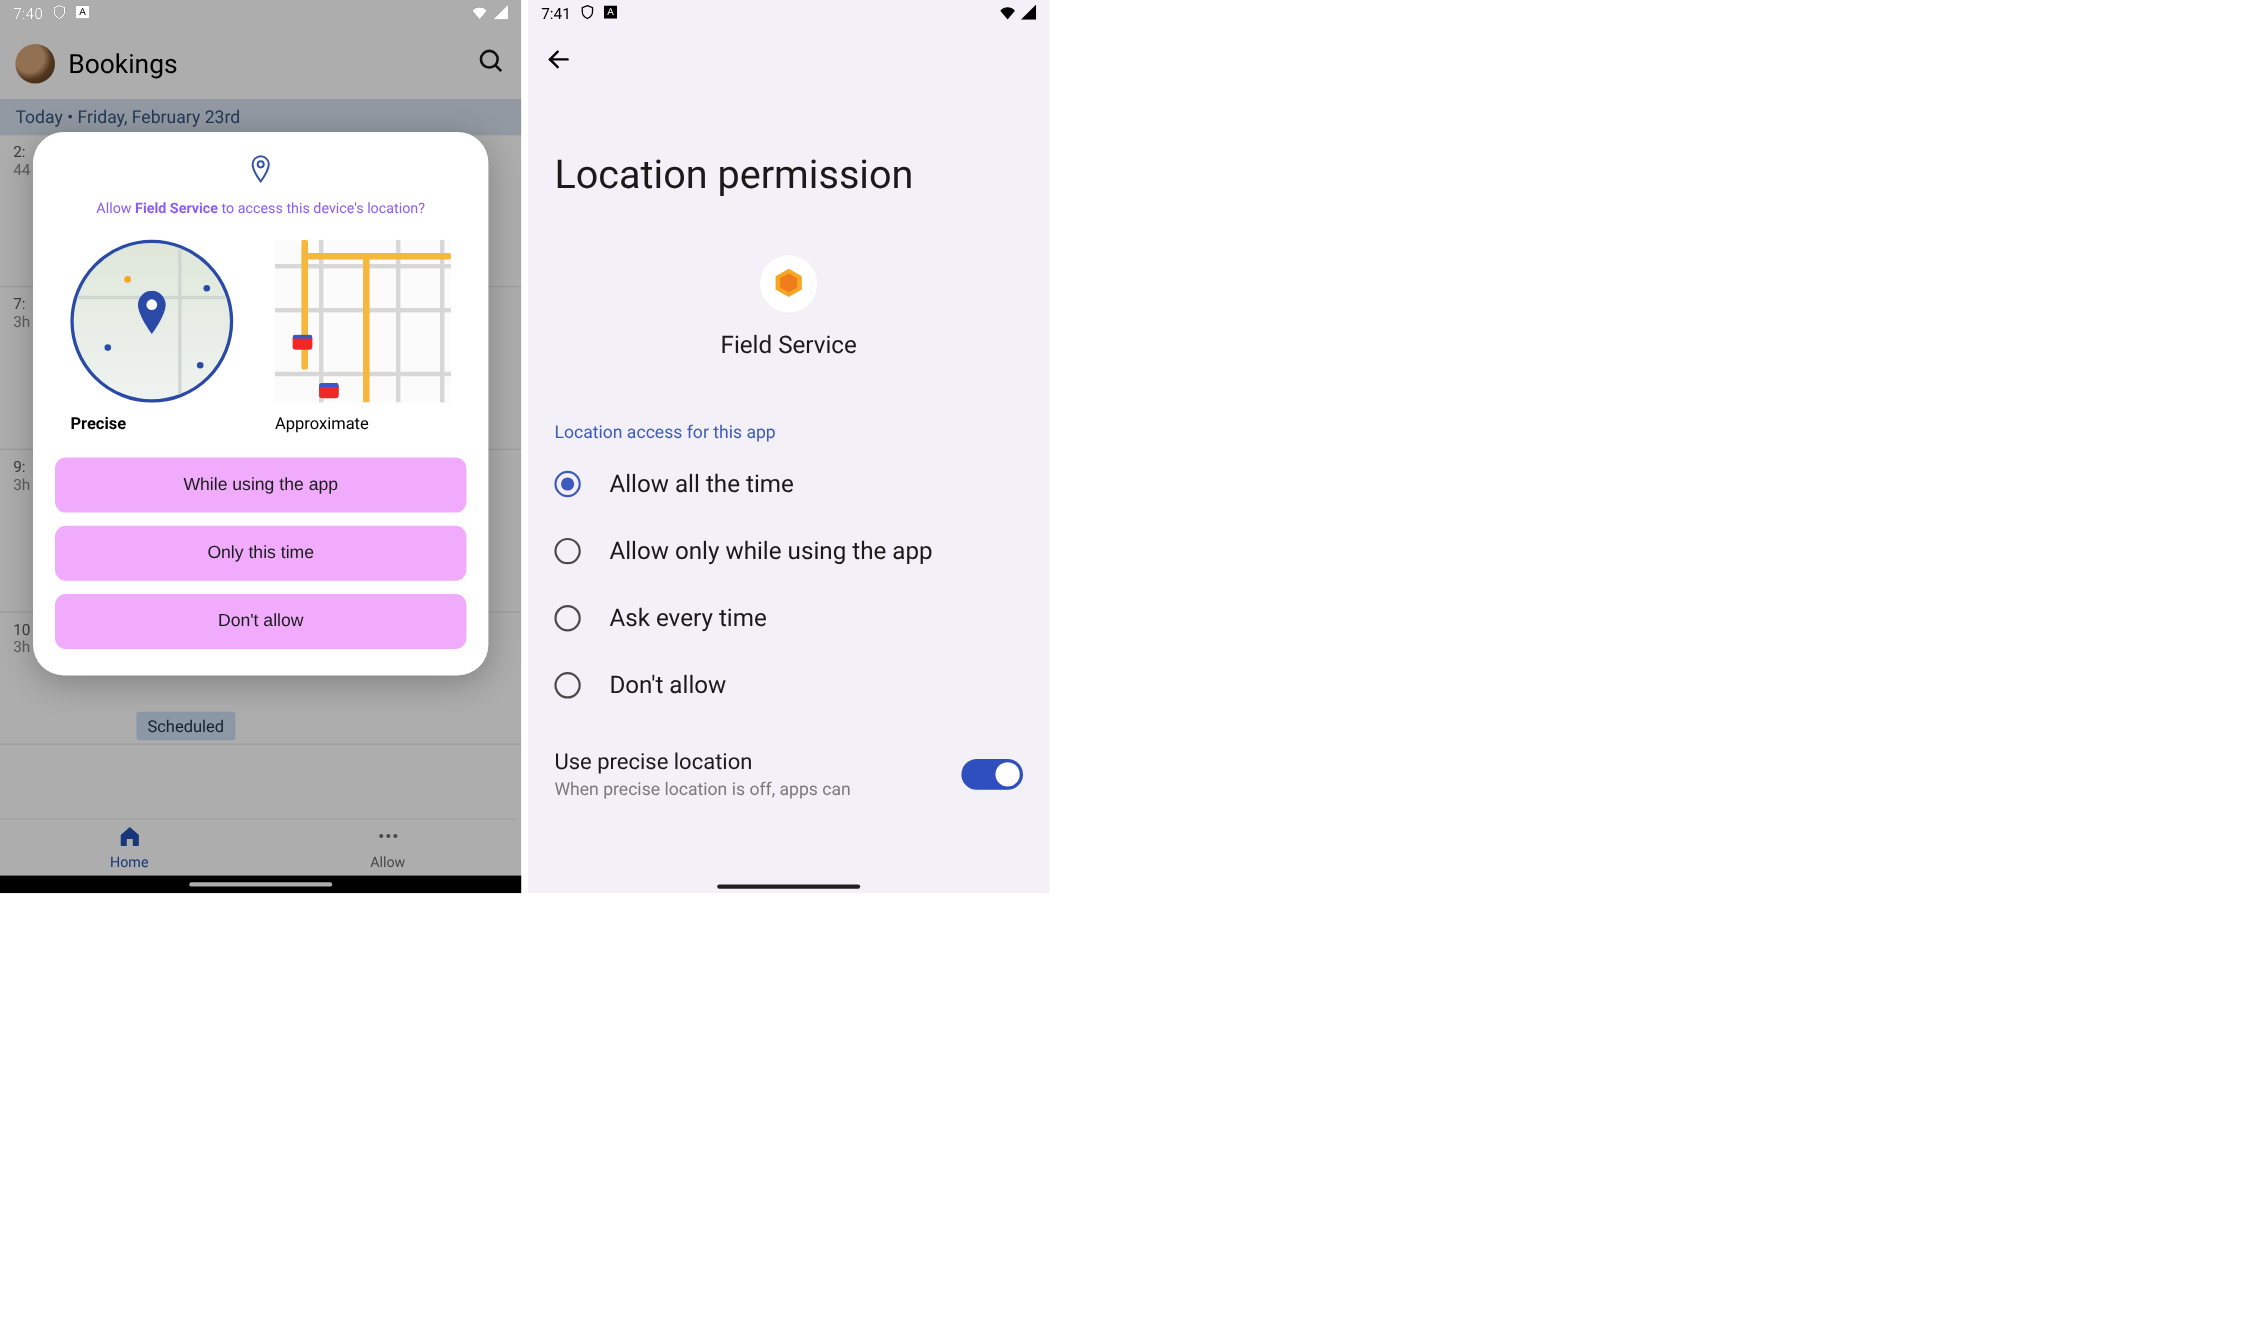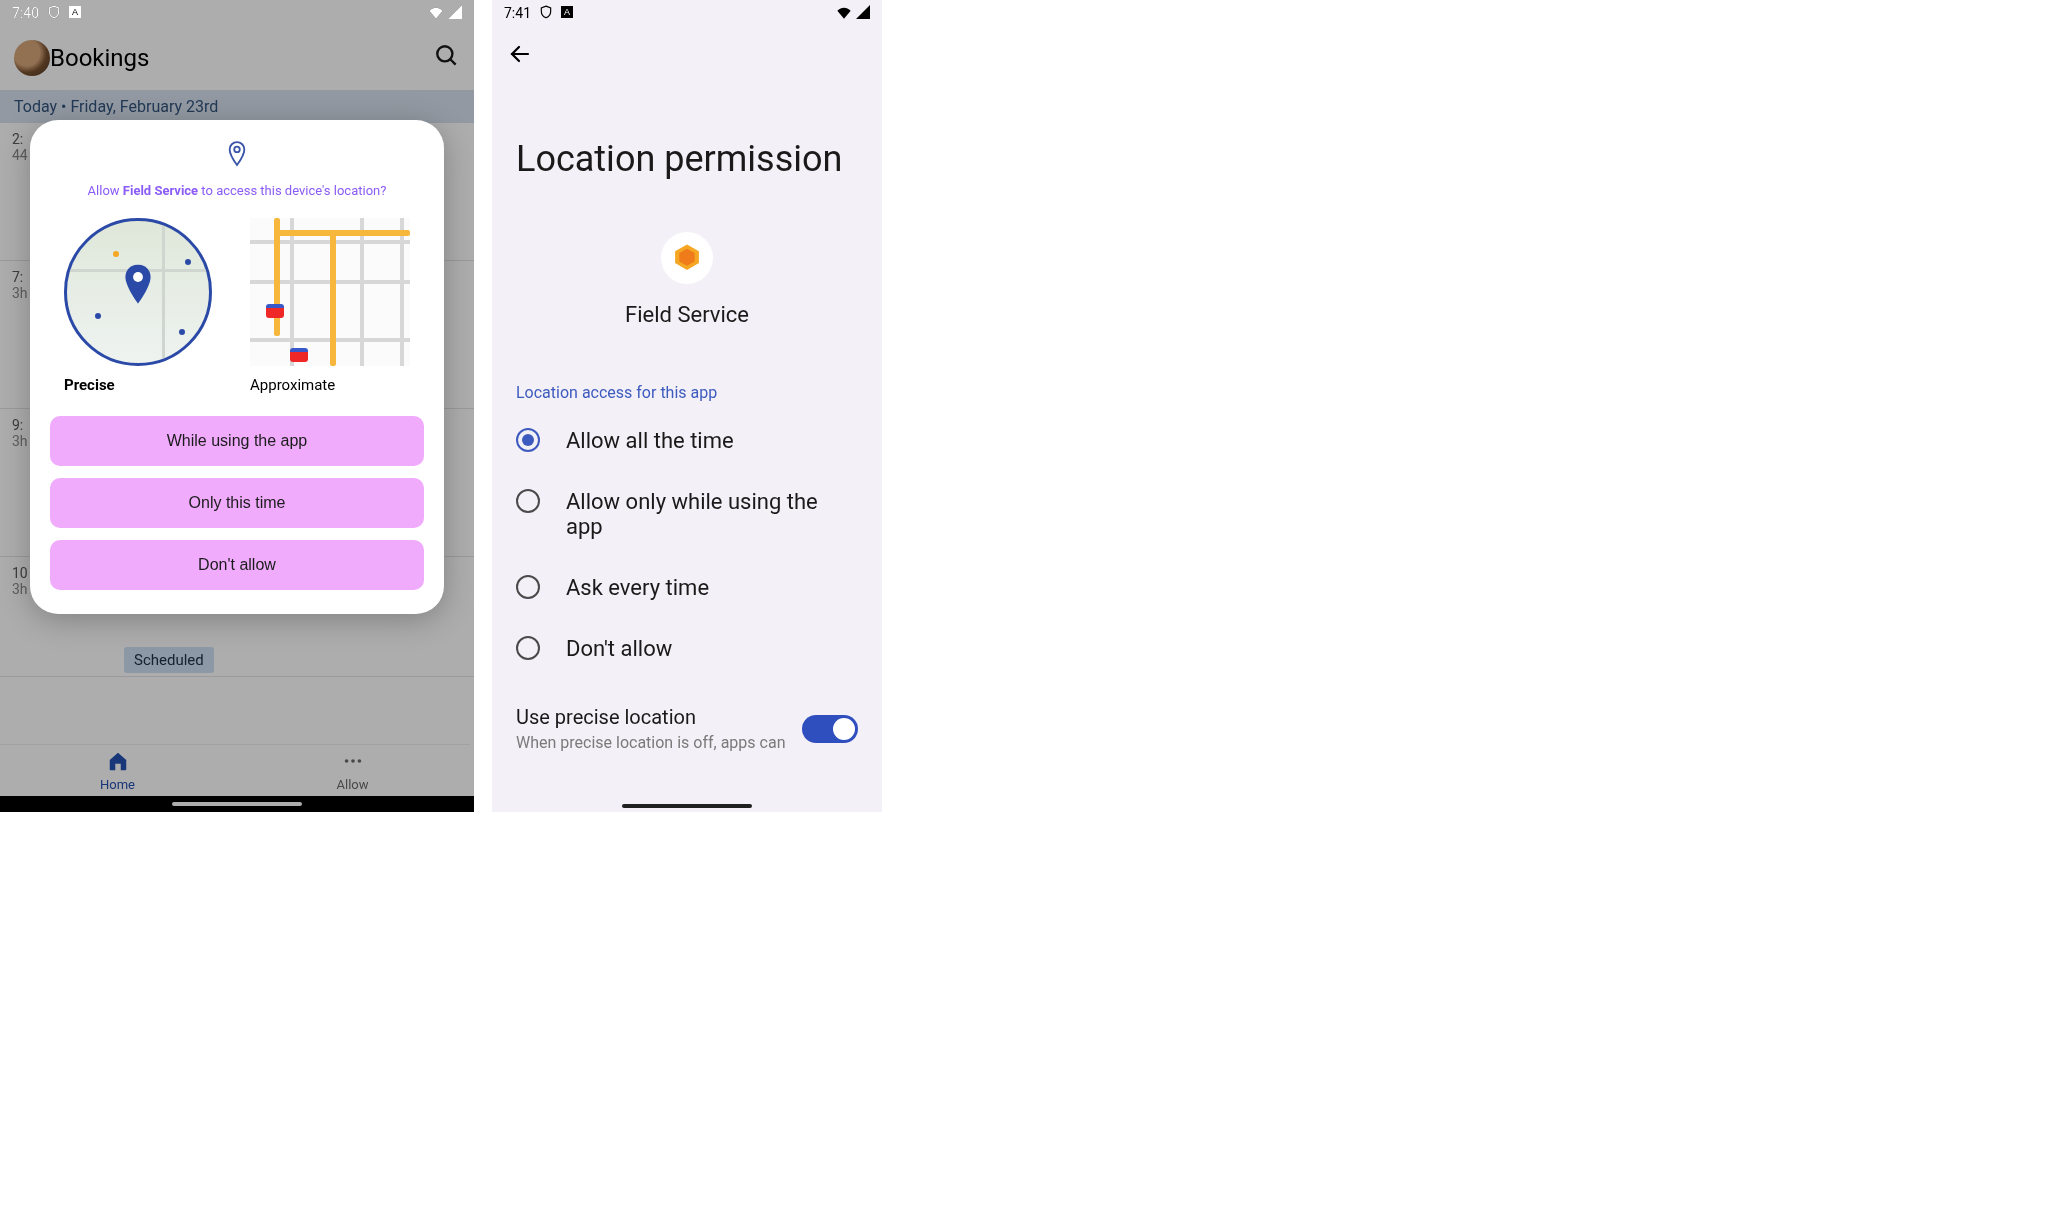--- a/index.html
+++ b/index.html
@@ -15,23 +15,23 @@
     position: relative;
     height: 812px;
     overflow: hidden;
     transform-origin: top left;
   }
   .phone-left {
     width: 474px;
     background: #fff;
   }
   .phone-right {
-    width: 390px;
+    width: 474px;
     background: #f4f0f7;
-    margin-left: 18px;
+    margin-left: 6px;
   }
   
   .statusbar {
     height: 26px;
     display: flex;
     align-items: center;
     justify-content: space-between;
     padding: 0 12px;
     font-size: 14px;
     color: #000;
@@ -45,21 +45,21 @@
   .bookings-bg {
     position: absolute;
     inset: 0;
     background: #fff;
   }
   .bookings-header {
     height: 64px;
     display: flex;
     align-items: center;
     padding: 0 14px;
-    gap: 0;
+    gap: 12px;
   }
   .avatar {
     width: 36px; height: 36px; border-radius: 50%;
     background: radial-gradient(circle at 35% 35%, #d7a77a 0 40%, #7a5230 60%, #4a3320 100%);
   }
   .bookings-title { font-size: 24px; }
   .search-icon { margin-left: auto; }
   .date-strip {
     background: #d9e2ef;
     color: #33557f;

